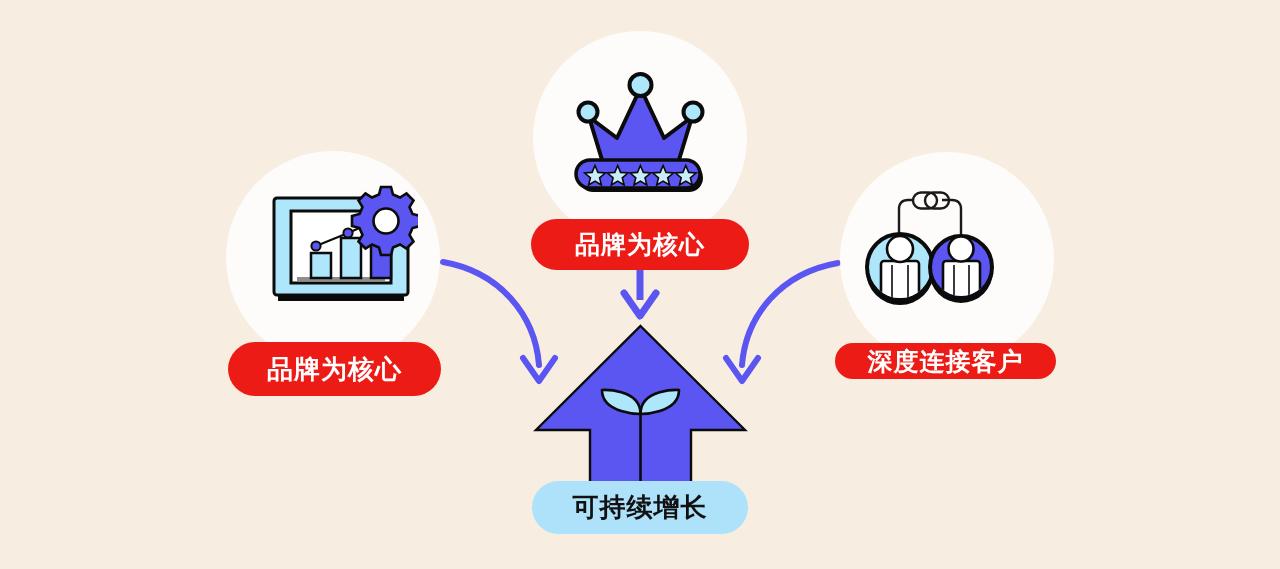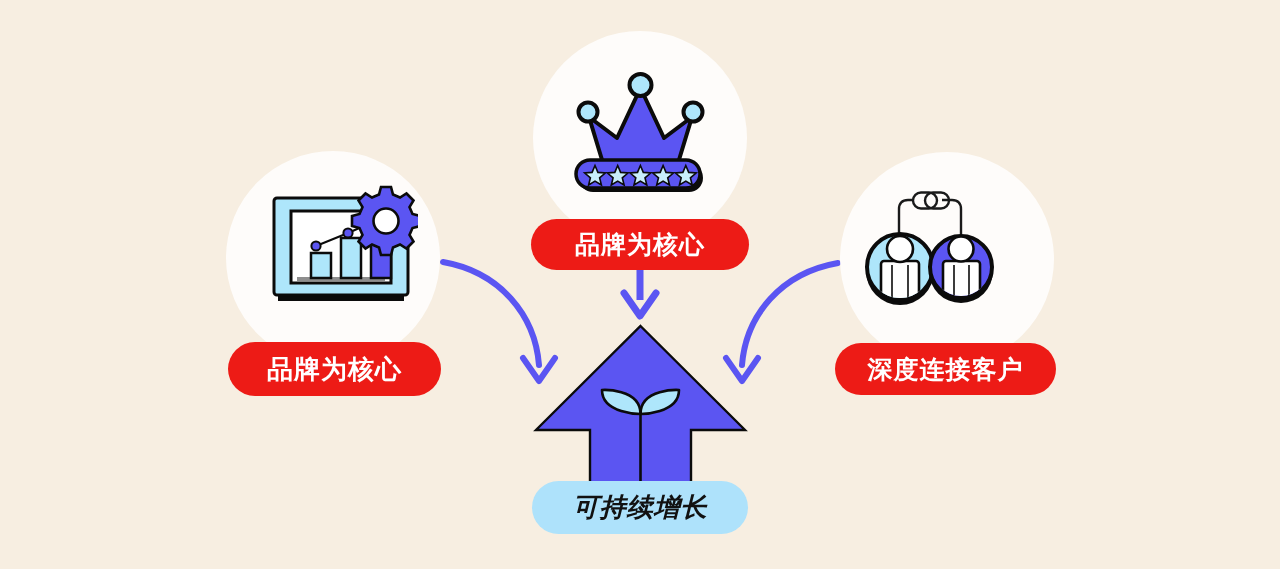--- a/index.html
+++ b/index.html
@@ -54,22 +54,22 @@
   .svg-layer {
     position: absolute;
     left: 0;
     top: 0;
     width: 1280px;
     height: 569px;
     pointer-events: none;
   }
   .label-left   { left: 228px; top: 342px; width: 213px; height: 54px; font-size: 26px; }
   .label-center { left: 531px; top: 219px; width: 218px; height: 51px; font-size: 25px; }
-  .label-right  { left: 835px; top: 343px; width: 221px; height: 52px; font-size: 25px; }
-  .label-bottom { left: 532px; top: 481px; width: 216px; height: 53px; font-size: 26px; font-style: italic; }
+  .label-right  { left: 835px; top: 343px; width: 221px; height: 36px; font-size: 25px; }
+  .label-bottom { left: 532px; top: 481px; width: 216px; height: 53px; font-size: 26px; }
 </style>
 </head>
 <body>
 
 <div id="stage">
 
   <svg class="svg-layer" viewBox="0 0 1280 569">
 
     <g>
       <path d="M 443 262 C 500 272 535 315 539 365" fill="none" stroke="#5B55F2" stroke-width="6" stroke-linecap="round"></path>

